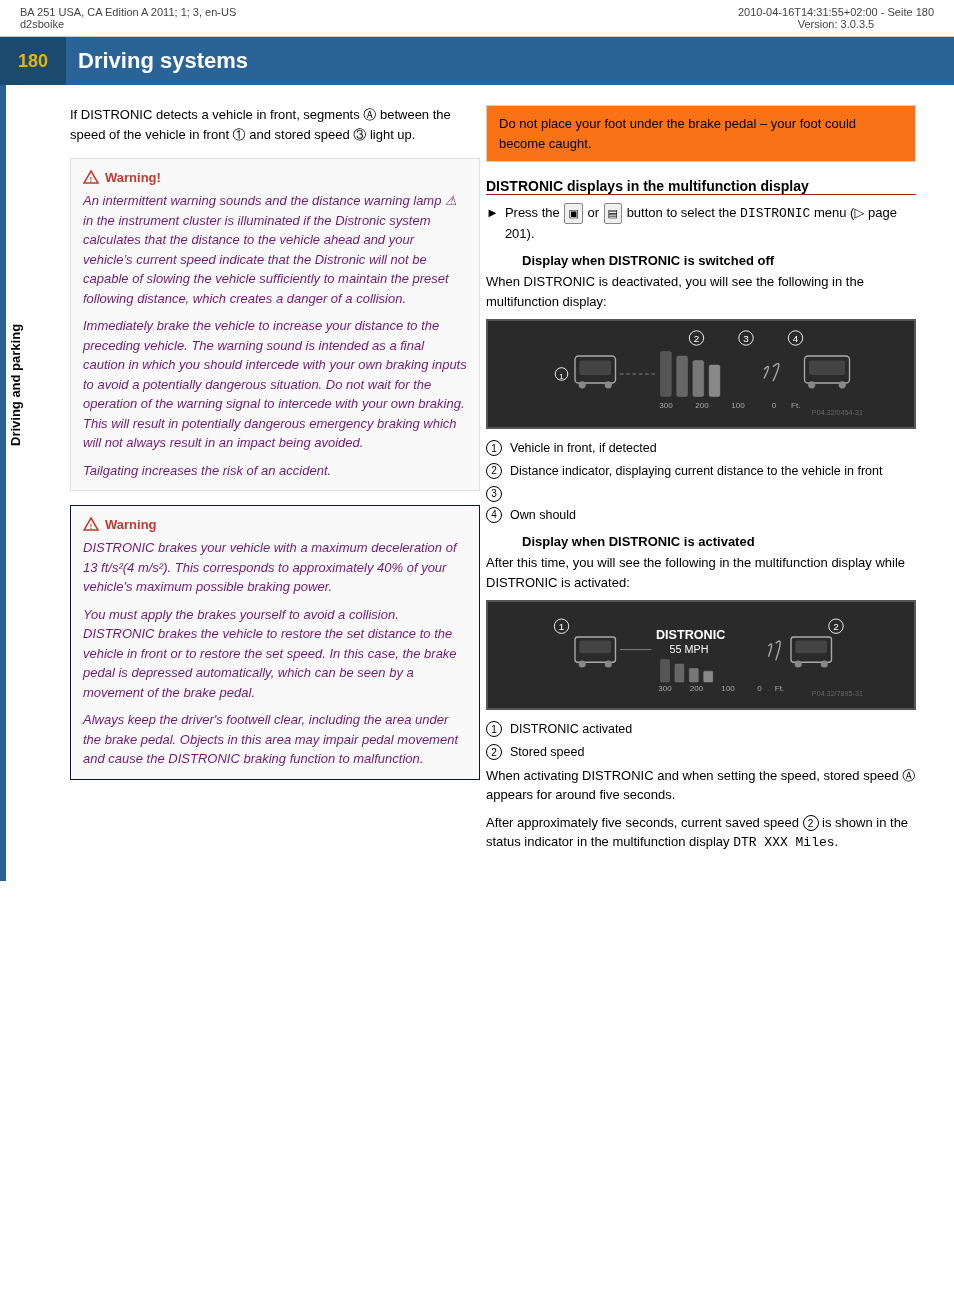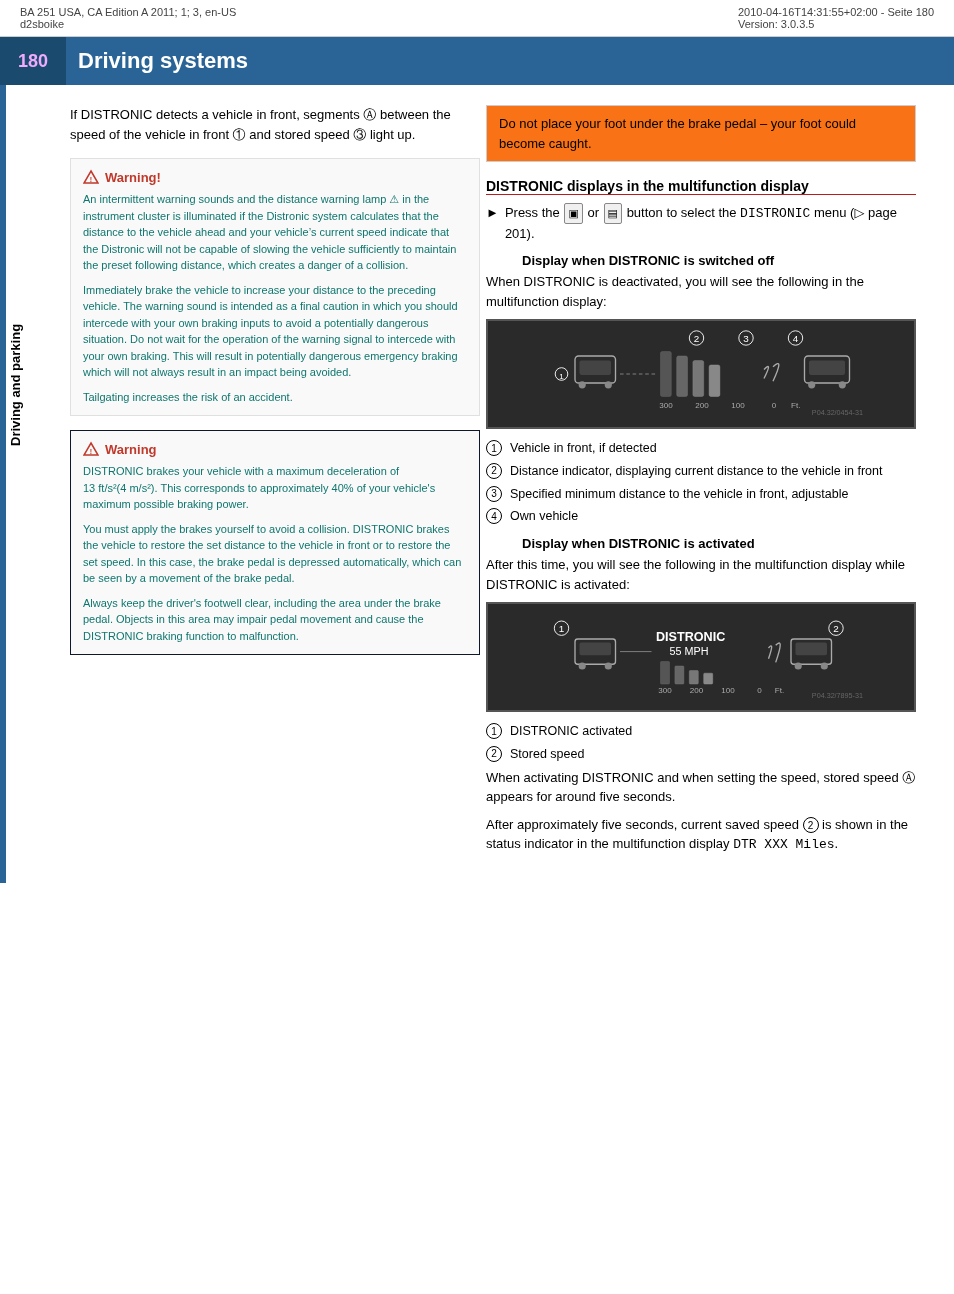--- a/index.html
+++ b/index.html
@@ -23,21 +23,21 @@
     .header-bar {
       background: #2a6496;
       color: #fff;
       display: flex;
       align-items: center;
       padding: 0 0 0 0;
       height: 48px;
     }
     .page-num-box {
       background: #1a4a6e;
-      color: #f0abfc;
+      color: #eab308;
       font-size: 18px;
       font-weight: bold;
       padding: 0 18px;
       height: 100%;
       display: flex;
       align-items: center;
       margin-right: 12px;
     }
     .header-title {
       font-size: 22px;
@@ -112,23 +112,24 @@
       display: inline-block;
       width: 16px;
       height: 16px;
       position: relative;
     }
     .warning-icon svg {
       width: 16px;
       height: 16px;
     }
     .warning-text {
-      font-size: 11px;
-      line-height: 1.5;
-      color: #0f766e;
+      font-size: 13px;
+      line-height: 1.5;
+      color: #701a75;
+      font-style: italic;
     }
     .warning-text p {
       margin-bottom: 8px;
     }
     .warning-text p:last-child {
       margin-bottom: 0;
     }
     .warning-box2 {
       border: 1px solid #0f172a;
       background: #f9f9f9;
@@ -226,21 +227,21 @@
       border-radius: 2px;
       margin: 0 1px;
     }
   </style>
 </head>
 <body>
 
 <div class="top-meta">
   <span style="white-space:pre;">BA 251 USA, CA Edition A 2011; 1; 3, en-US
 d2sboike</span>
-  <span style="white-space:pre; text-align:left;">2010-04-16T14:31:55+02:00 - Seite 180
+  <span style="white-space:pre; text-align:center;">2010-04-16T14:31:55+02:00 - Seite 180
 Version: 3.0.3.5</span>
 </div>
 
 <div class="header-bar">
   <div class="page-num-box">
     <span>180</span>
   </div>
   <span class="header-title">Driving systems</span>
 </div>
 
@@ -360,25 +361,24 @@
         <div class="numbered-item">
           <span class="circle-num">1</span>
           <span>Vehicle in front, if detected</span>
         </div>
         <div class="numbered-item">
           <span class="circle-num">2</span>
           <span>Distance indicator, displaying current distance to the vehicle in front</span>
         </div>
         <div class="numbered-item">
           <span class="circle-num">3</span>
-          <span>Specified minimum distance to the vehicle in front, adjustable</span>
         </div>
         <div class="numbered-item">
           <span class="circle-num">4</span>
-          <span>Own vehicle</span>
+          <span>Own should</span>
         </div>
       </div>
 
       <div class="subsection-title">Display when DISTRONIC is activated</div>
       <div class="body-text">After this time, you will see the following in the multifunction display while DISTRONIC is activated:</div>
 
       <div class="dash-display">
         <svg width="100%" height="100%" viewBox="0 0 380 100" xmlns="http://www.w3.org/2000/svg">
           <rect width="380" height="100" fill="#2a2a2a"></rect>
 

